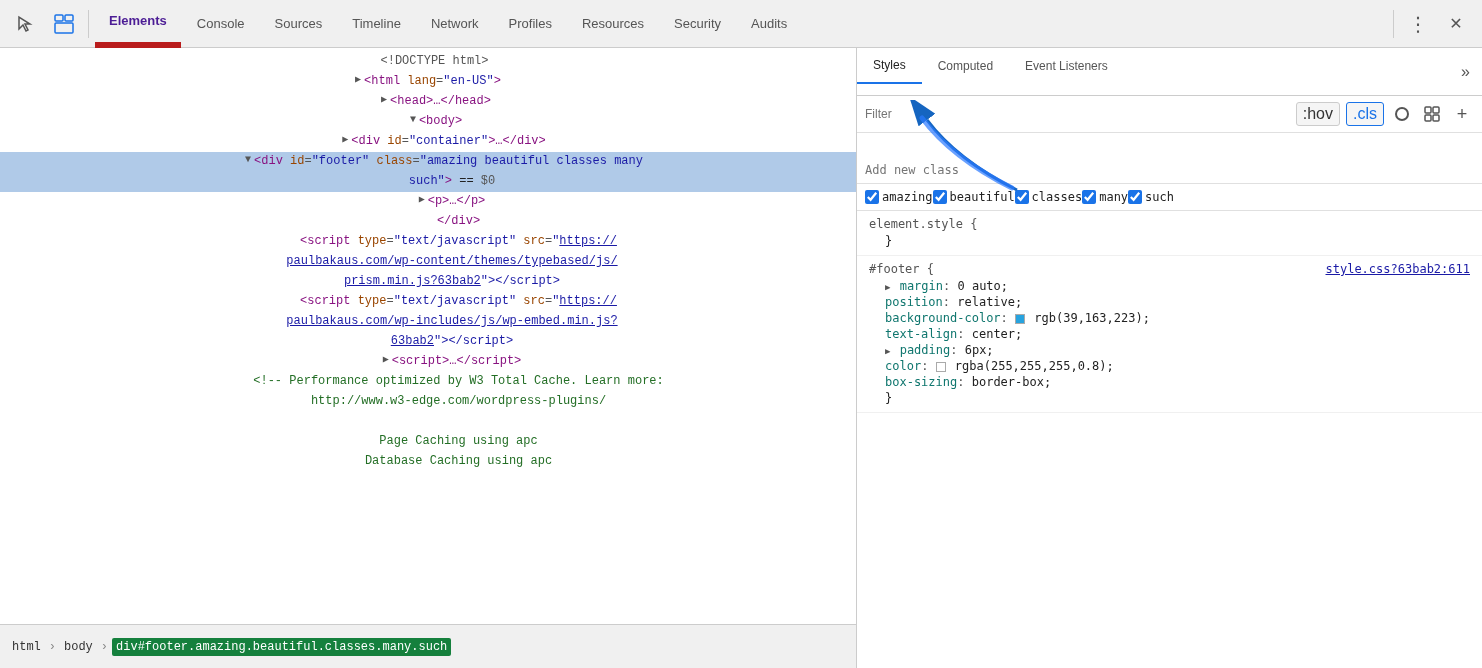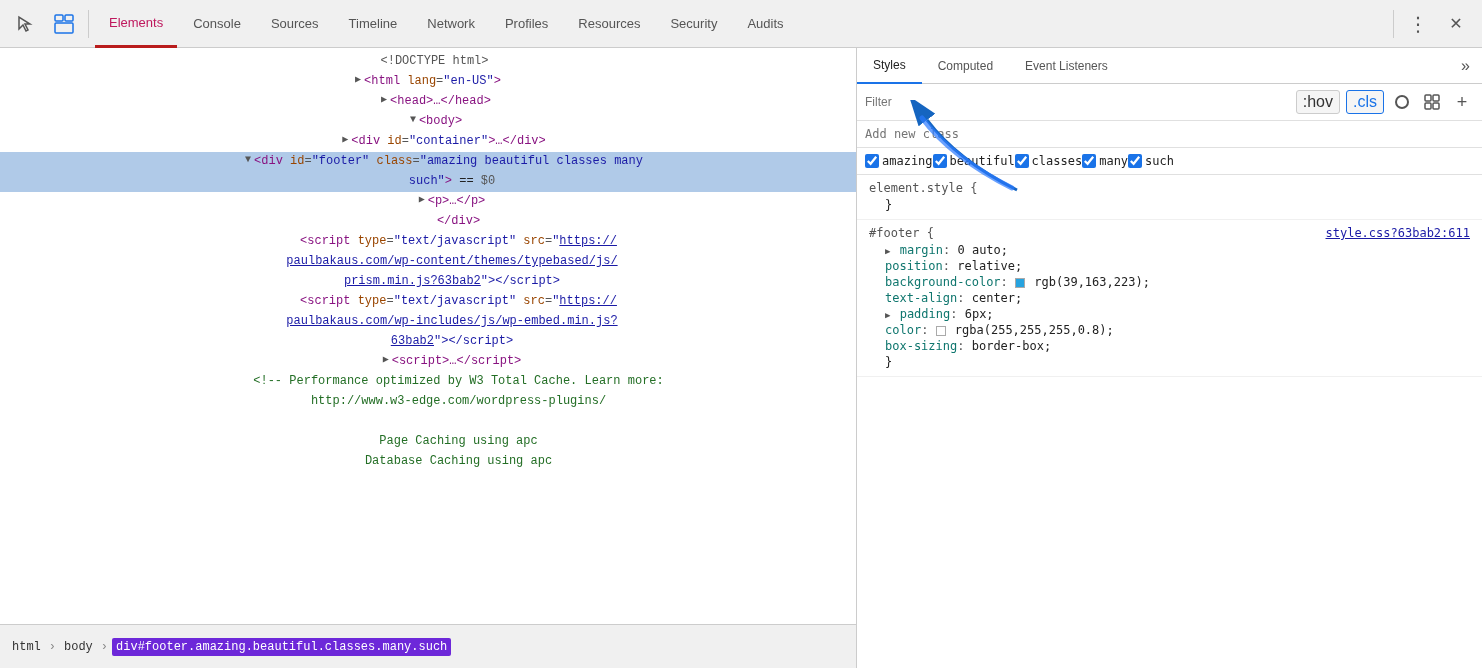--- a/index.html
+++ b/index.html
@@ -14,21 +14,21 @@
       width: 36px; height: 36px; border: none; background: transparent; cursor: pointer;
       display: flex; align-items: center; justify-content: center; border-radius: 4px;
       font-size: 18px; color: #555;
     }
     .toolbar-icon-btn.active { color: #1a73e8; }
     .toolbar-sep { width: 1px; height: 28px; background: #ccc; margin: 0 4px; }
     .toolbar-tab {
       padding: 0 14px; height: 48px; border: none; background: transparent; cursor: pointer;
       font-size: 13px; color: #555; position: relative; white-space: nowrap;
     }
-    .toolbar-tab.active { color: #be185d; border-bottom: 3px solid #b91c1c; font-weight: 400; }
+    .toolbar-tab.active { color: #4c1d95; border-bottom: 6px solid #b91c1c; font-weight: 700; }
     .toolbar-spacer { flex: 1; }
     .toolbar-more { font-size: 20px; }
 
     
     .main-area {
       display: flex; flex: 1; overflow: hidden;
     }
 
     
     .elements-panel {
@@ -58,29 +58,29 @@
     .dollar-sign { color: #555; }
     .link-text { color: #1a1aa6; text-decoration: underline; cursor: pointer; }
 
     
     .breadcrumb-bar {
       height: 44px; background: #f0f0f0; border-top: 1px solid #ccc;
       display: flex; align-items: center; padding: 0 8px; font-size: 12px;
       color: #333; gap: 4px; flex-shrink: 0; font-family: 'Courier New', Consolas, monospace;
     }
     .breadcrumb-item { cursor: pointer; padding: 2px 4px; }
-    .breadcrumb-item.active { background: #6d28d9; color: #fff; border-radius: 2px; }
+    .breadcrumb-item.active { background: #15803d; color: #fff; border-radius: 2px; }
     .breadcrumb-sep { color: #888; }
 
     
     .styles-panel {
       flex: 1; background: #fff; display: flex; flex-direction: column; overflow: hidden;
     }
     .styles-tabs {
-      display: flex; border-bottom: 1px solid #ccc; height: 36px; flex-shrink: 0;
+      display: flex; border-bottom: 1px solid #ccc; height: 48px; flex-shrink: 0;
     }
     .styles-tab {
       padding: 0 16px; border: none; background: transparent; cursor: pointer;
       font-size: 12px; color: #555; height: 36px;
     }
     .styles-tab.active { color: #222; border-bottom: 2px solid #1a73e8; }
     .styles-chevron {
       margin-left: auto; padding: 0 12px; background: transparent; border: none; cursor: pointer; font-size: 16px; color: #555;
     }
 
@@ -100,21 +100,21 @@
       width: 24px; height: 24px; border: none; background: transparent; cursor: pointer;
       display: flex; align-items: center; justify-content: center; font-size: 14px;
     }
 
     .add-class-bar {
       display: flex; align-items: center; padding: 6px 8px; border-bottom: 1px solid #e0e0e0;
       flex-shrink: 0;
     }
     .add-class-input {
       flex: 1; border: none; outline: none; font-size: 12px; color: #8b5cf6;
-      background: transparent; font-family: monospace;
+      background: transparent; font-family: monospace; margin-top: 24px;
     }
 
     .class-checkboxes {
       padding: 6px 8px; border-bottom: 1px solid #e0e0e0; display: flex; flex-wrap: wrap;
       gap: 0; align-items: center; flex-shrink: 0;
     }
     .class-checkbox-item {
       display: flex; align-items: center; gap: 3px; font-size: 12px; font-family: monospace;
     }
     .class-checkbox {

